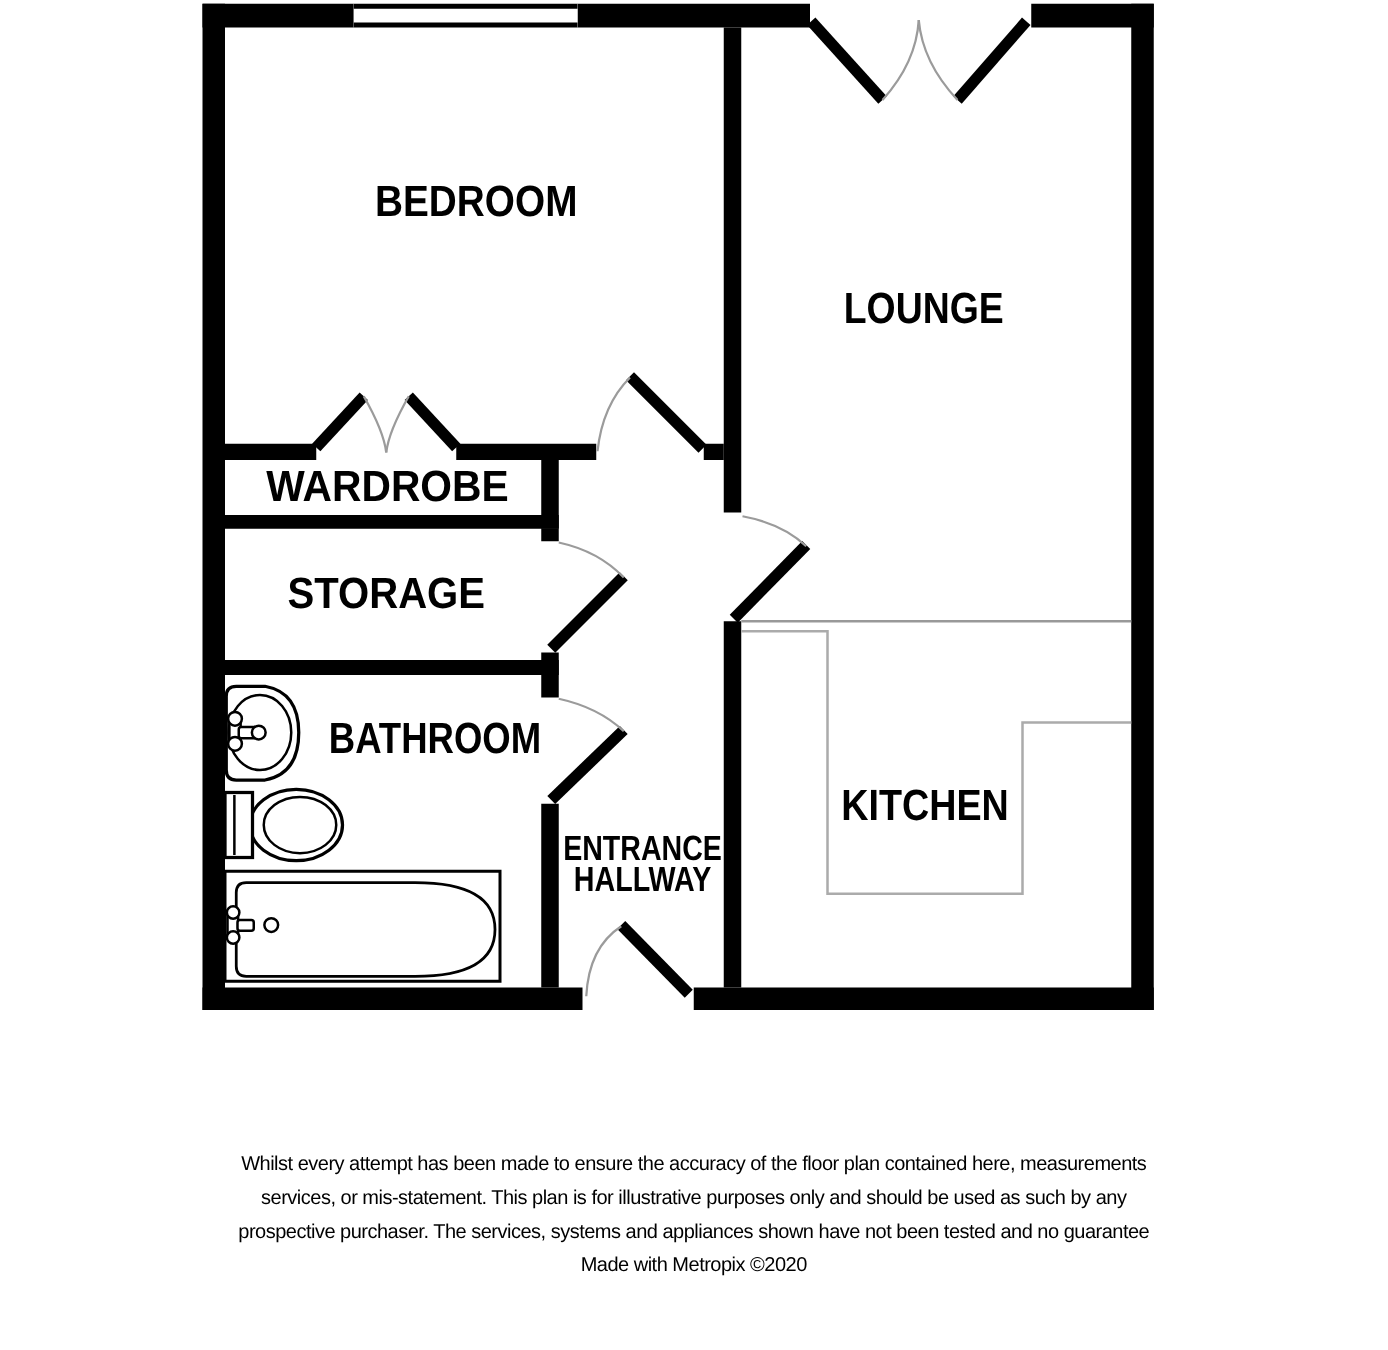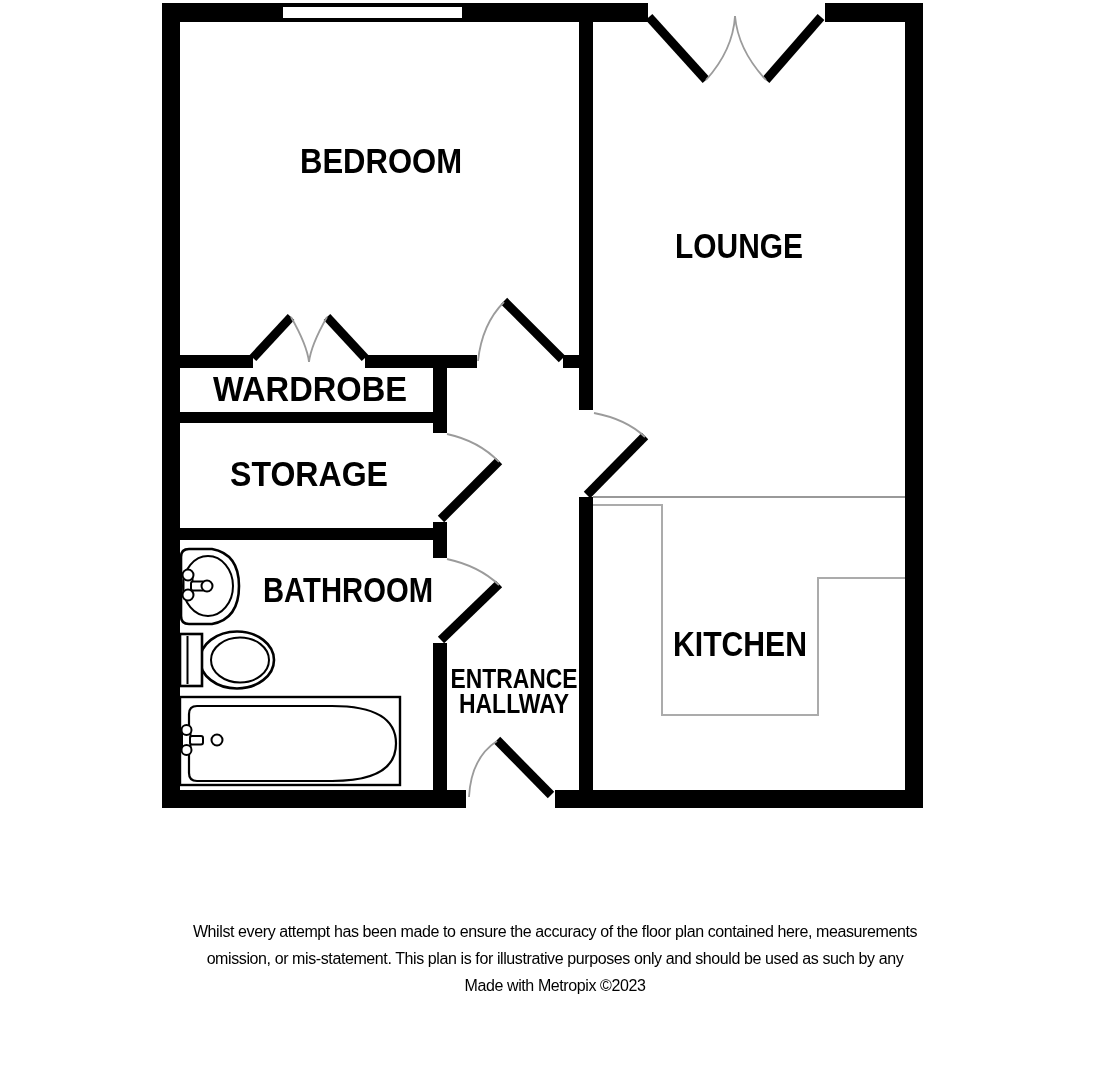--- a/index.html
+++ b/index.html
@@ -115,17 +115,18 @@
     <text class="room-label" x="310" y="401" textLength="194" lengthAdjust="spacingAndGlyphs">WARDROBE</text>
     <text class="room-label" x="309" y="486" textLength="158" lengthAdjust="spacingAndGlyphs">STORAGE</text>
     <text class="room-label" x="348" y="602" textLength="170" lengthAdjust="spacingAndGlyphs">BATHROOM</text>
     <text class="room-label" x="740" y="656" textLength="134" lengthAdjust="spacingAndGlyphs">KITCHEN</text>
     <text class="room-label hall-label" x="514" y="688" textLength="127" lengthAdjust="spacingAndGlyphs">ENTRANCE</text>
     <text class="room-label hall-label" x="514" y="713" textLength="110" lengthAdjust="spacingAndGlyphs">HALLWAY</text>
   </svg>
 
   <div class="disclaimer">
     <div>Whilst every attempt has been made to ensure the accuracy of the floor plan contained here, measurements</div>
-    <div>omission, or mis-statement. This plan is for illustrative purposes only and should be used as such by any</div>
-    <div>Made with Metropix ©2023</div>
+    <div>services, or mis-statement. This plan is for illustrative purposes only and should be used as such by any</div>
+    <div>prospective purchaser. The services, systems and appliances shown have not been tested and no guarantee</div>
+    <div>Made with Metropix ©2020</div>
   </div>
 
 </div>
 
 </body></html>

